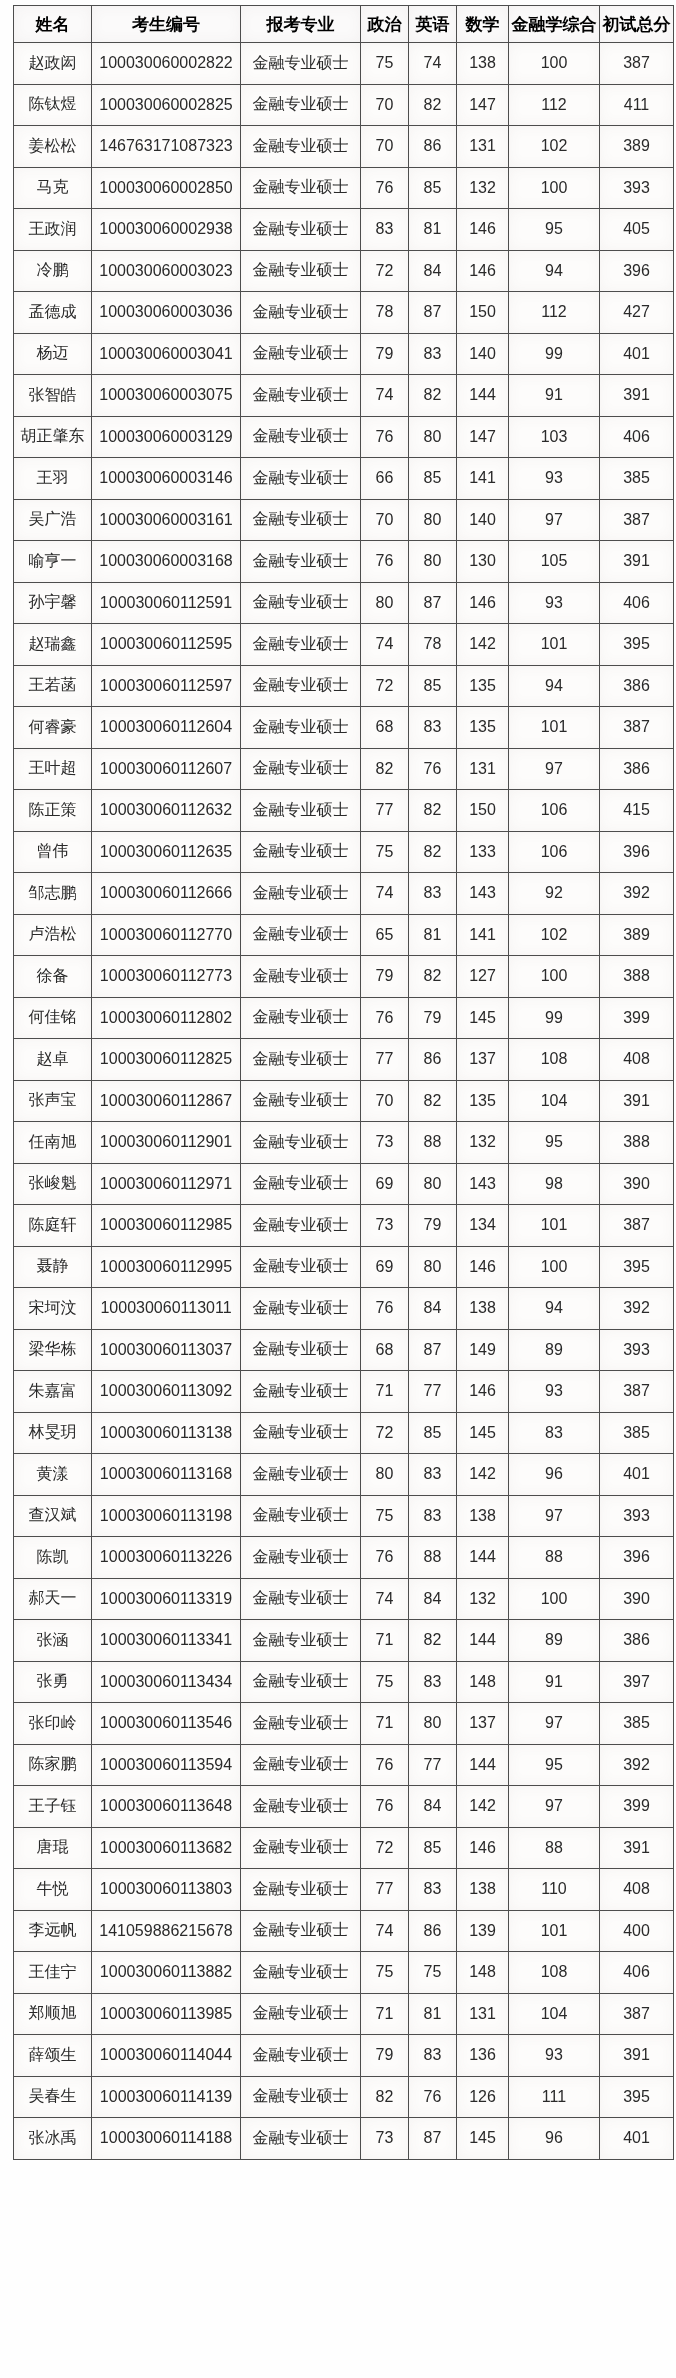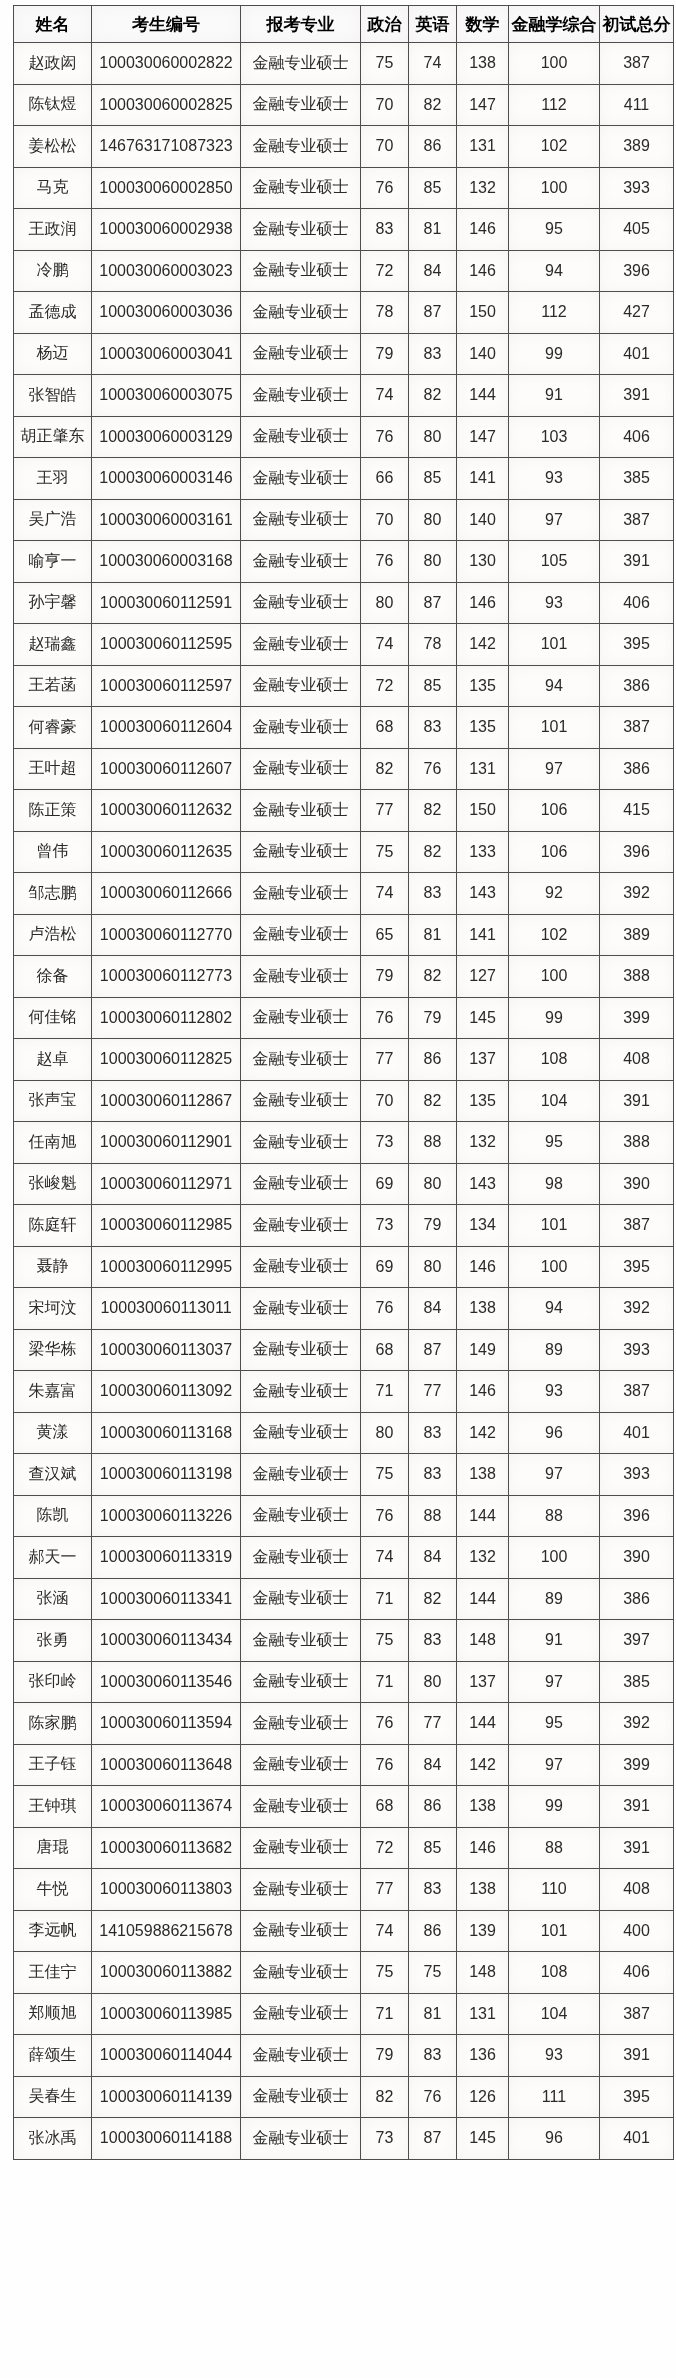--- a/index.html
+++ b/index.html
@@ -406,20 +406,30 @@
           <td>朱嘉富</td>
           <td>100030060113092</td>
           <td>金融专业硕士</td>
           <td>71</td>
           <td>77</td>
           <td>146</td>
           <td>93</td>
           <td>387</td>
         </tr>
         <tr>
+          <td>林旻玥</td>
+          <td>100030060113138</td>
+          <td>金融专业硕士</td>
+          <td>72</td>
+          <td>85</td>
+          <td>145</td>
+          <td>83</td>
+          <td>385</td>
+        </tr>
+        <tr>
           <td>黄漾</td>
           <td>100030060113168</td>
           <td>金融专业硕士</td>
           <td>80</td>
           <td>83</td>
           <td>142</td>
           <td>96</td>
           <td>401</td>
         </tr>
         <tr>
@@ -496,30 +506,20 @@
           <td>王子钰</td>
           <td>100030060113648</td>
           <td>金融专业硕士</td>
           <td>76</td>
           <td>84</td>
           <td>142</td>
           <td>97</td>
           <td>399</td>
         </tr>
         <tr>
-          <td>王钟琪</td>
-          <td>100030060113674</td>
-          <td>金融专业硕士</td>
-          <td>68</td>
-          <td>86</td>
-          <td>138</td>
-          <td>99</td>
-          <td>391</td>
-        </tr>
-        <tr>
           <td>唐琨</td>
           <td>100030060113682</td>
           <td>金融专业硕士</td>
           <td>72</td>
           <td>85</td>
           <td>146</td>
           <td>88</td>
           <td>391</td>
         </tr>
         <tr>

